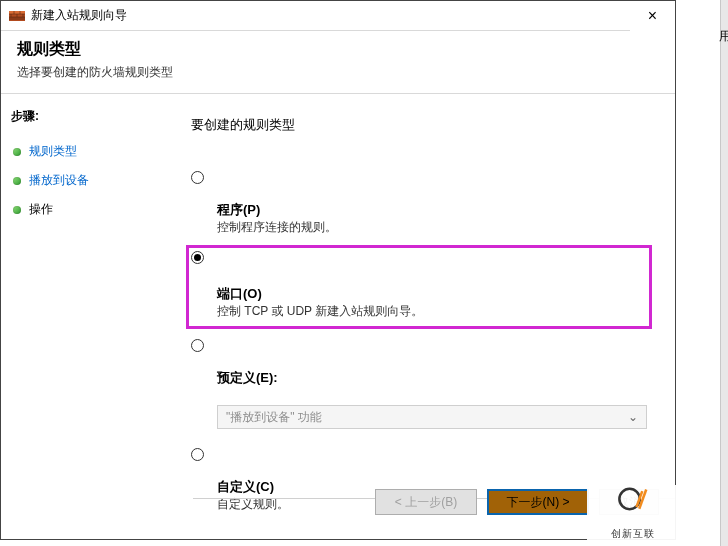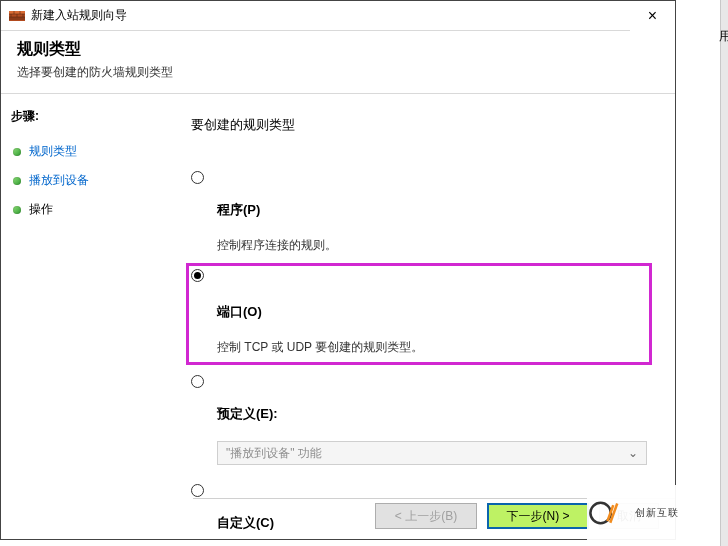--- a/index.html
+++ b/index.html
@@ -23,31 +23,31 @@
   .step-list li { display: flex; align-items: center; gap: 8px; padding: 6px 2px; font-size: 12px; color: #000; }
   .bullet { width: 8px; height: 8px; border-radius: 50%; background: linear-gradient(135deg, #8fe07a 0%, #2e9a2e 100%); box-shadow: 0 0 2px rgba(0,0,0,.3) inset; flex: 0 0 8px; }
   .step-list li.active a, .step-list li a { color: #0066cc; text-decoration: none; cursor: pointer; }
   .step-list li.plain span.txt { color: #000; }
   .content { flex: 1; padding: 22px 28px 10px 46px; position: relative; }
   .content .prompt { font-size: 13px; color: #000; margin-bottom: 36px; }
   .options { display: flex; flex-direction: column; gap: 14px; }
   .opt { position: relative; padding-left: 26px; }
   .opt .rad { position: absolute; left: 0; top: 1px; }
   .opt .opt-title { font-size: 13px; font-weight: 700; color: #000; margin-top: 31px; }
-  .opt .opt-desc { font-size: 12px; color: #333; margin-top: 18px; }
+  .opt .opt-desc { font-size: 12px; color: #333; margin-top: 0; }
   .opt.highlight { outline: 3px solid #d128d1; outline-offset: 2px; padding-top: 4px; padding-bottom: 4px; padding-right: 6px; }
   .predef-select { margin: 4px 0 4px 26px; width: 430px; height: 24px; border: 1px solid #cfcfcf; background: #f5f5f5; color: #8d8d8d; font-size: 12px; padding: 0 8px; display: flex; align-items: center; justify-content: space-between; }
   .predef-select .chev { color: #6a6a6a; }
-  .footer { position: absolute; bottom: 10px; right: 16px; display: flex; align-items: center; gap: 10px; }
+  .footer { position: absolute; bottom: 24px; right: 16px; display: flex; align-items: center; gap: 10px; }
   .btn { height: 26px; min-width: 102px; padding: 0 10px; font-size: 12px; font-family: inherit; border: 1px solid #adadad; background: #e1e1e1; color: #000; }
   .btn:disabled { color: #a0a0a0; }
-  .btn.primary { border: 2px solid #0a64ad; background: #bef264; }
+  .btn.primary { border: 2px solid #0a64ad; background: #a16207; }
   .btn.cancel-cut { min-width: 60px; position: relative; }
   
-  .logo-overlay { position: absolute; right: -4px; bottom: -2px; width: 92px; height: 56px; background: rgba(255,255,255,0.95); display: flex; align-items: center; justify-content: center; gap: 14px; pointer-events: none; }
+  .logo-overlay { position: absolute; right: -4px; bottom: -2px; width: 92px; height: 56px; background: rgba(255,255,255,0.95); display: flex; flex-direction: column; align-items: center; justify-content: center; gap: 14px; pointer-events: none; }
   .logo-overlay svg { width: 34px; height: 28px; }
   .logo-overlay .brand { font-size: 10px; color: #333; letter-spacing: 1px; }
   .divider { position: absolute; left: 192px; bottom: 40px; right: 0; height: 1px; background: #d0d0d0; }
   .rad { width: 13px; height: 13px; border: 1px solid #333; border-radius: 50%; display: inline-flex; align-items: center; justify-content: center; background: #fff; }
   .rad.checked::after { content: ""; width: 7px; height: 7px; border-radius: 50%; background: #000; }
 </style>
 </head>
 <body>
 
 <div class="backdrop-left"></div>
@@ -108,21 +108,21 @@
 
         <div class="opt">
           <span class="rad"></span>
           <div class="opt-title">程序(P)</div>
           <div class="opt-desc">控制程序连接的规则。</div>
         </div>
 
         <div class="opt highlight">
           <span class="rad checked"></span>
           <div class="opt-title">端口(O)</div>
-          <div class="opt-desc">控制 TCP 或 UDP 要创建的规则类型。</div>
+          <div class="opt-desc">控制 TCP 或 UDP 新建入站规则向导。</div>
         </div>
 
         <div class="opt">
           <span class="rad"></span>
           <div class="opt-title">预定义(E):</div>
         </div>
         <div class="predef-select">
           <span>"播放到设备" 功能</span>
           <span class="chev">⌄</span>
         </div>

